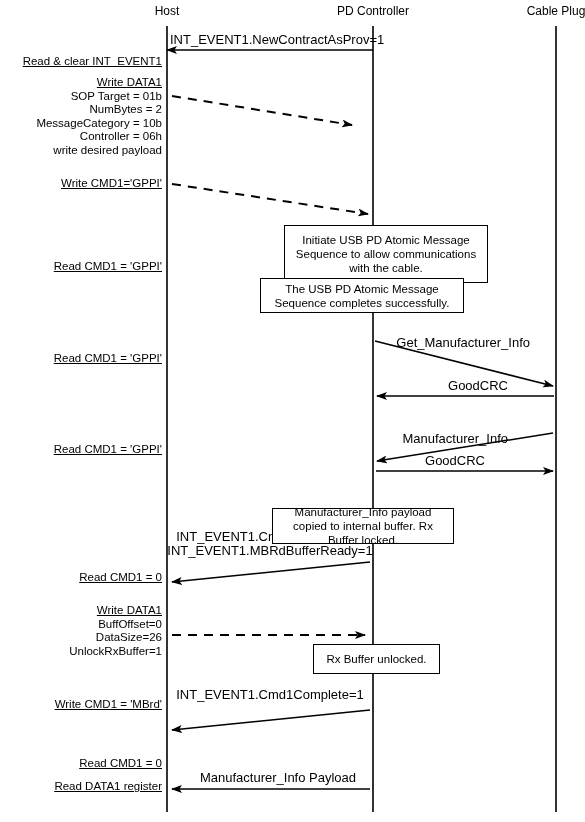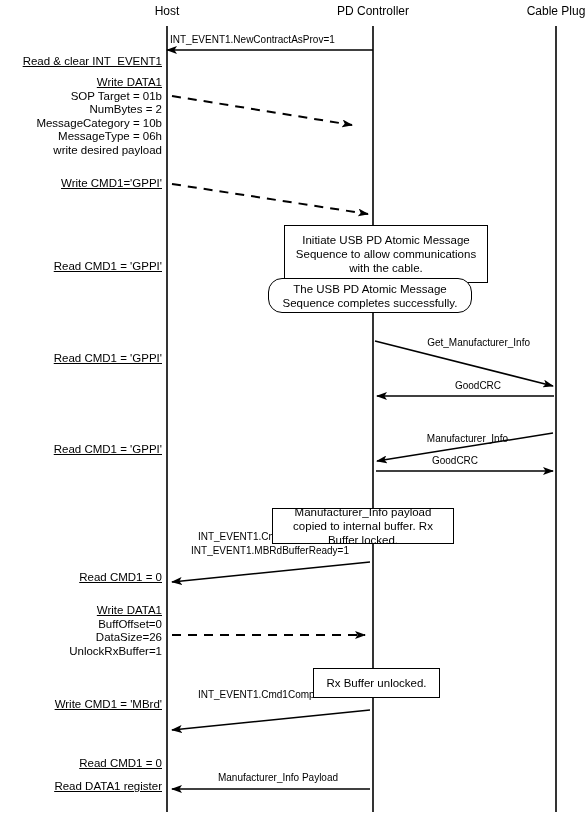--- a/index.html
+++ b/index.html
@@ -39,21 +39,21 @@
     line-height: 13.6px;
     text-align: right;
     white-space: nowrap;
     right: 0;
   }
   .host-note .u {
     text-decoration: underline;
   }
   .msg-label {
     position: absolute;
-    font-size: 10px;
+    font-size: 13px;
     line-height: 13.5px;
     white-space: nowrap;
   }
   .msg-label.right {
     text-align: left;
   }
   .msg-label.center {
     text-align: center;
     transform: translateX(-50%);
   }
@@ -109,21 +109,21 @@
     </div>
   <div id="host-notes">
       <div class="host-note" style="top: 55px; right: 423px; padding-left: 36px;">
         <div class="u">Read &amp; clear INT_EVENT1</div>
       </div>
       <div class="host-note" style="top: 76px; right: 423px;">
         <div class="u">Write DATA1</div>
         <div>SOP Target = 01b</div>
         <div>NumBytes = 2</div>
         <div>MessageCategory = 10b</div>
-        <div>MessageType = 06h</div>
+        <div>Controller = 06h</div>
         <div>write desired payload</div>
       </div>
       <div class="host-note" style="top: 177px; right: 423px;">
         <div class="u">Write CMD1='GPPI'</div>
       </div>
       <div class="host-note" style="top: 260px; right: 423px;">
         <div class="u">Read CMD1 = 'GPPI'</div>
       </div>
       <div class="host-note" style="top: 352px; right: 423px;">
         <div class="u">Read CMD1 = 'GPPI'</div>
@@ -158,24 +158,24 @@
       <div class="msg-label center" style="top: 454px; left: 455px; white-space: pre;">GoodCRC</div>
       <div class="msg-label center" style="top: 530px; left: 270px; white-space: pre;">INT_EVENT1.Cmd1Complete=1
 INT_EVENT1.MBRdBufferReady=1</div>
       <div class="msg-label center" style="top: 688px; left: 270px; white-space: pre;">INT_EVENT1.Cmd1Complete=1</div>
       <div class="msg-label center" style="top: 771px; left: 278px; white-space: pre;">Manufacturer_Info Payload</div>
     </div>
   <div id="note-boxes">
       <div class="note-box" style="left: 272px; top: 225px; width: 204px; height: 58px; margin-left: 12px;">
         <span>Initiate USB PD Atomic Message Sequence to allow communications with the cable.</span>
       </div>
-      <div class="note-box" style="left: 268px; top: 278px; width: 204px; height: 35px; border-radius: 14px;">
+      <div class="note-box" style="left: 260px; top: 278px; width: 204px; height: 35px;">
         <span>The USB PD Atomic Message Sequence completes successfully.</span>
       </div>
       <div class="note-box" style="left: 272px; top: 508px; width: 182px; height: 36px;">
         <span>Manufacturer_Info payload copied to internal buffer.  Rx Buffer locked.</span>
       </div>
-      <div class="note-box" style="left: 313px; top: 668px; width: 127px; height: 30px;">
+      <div class="note-box" style="left: 313px; top: 644px; width: 127px; height: 30px;">
         <span>Rx Buffer unlocked.</span>
       </div>
     </div>
 
 </div>
 
 </body></html>

